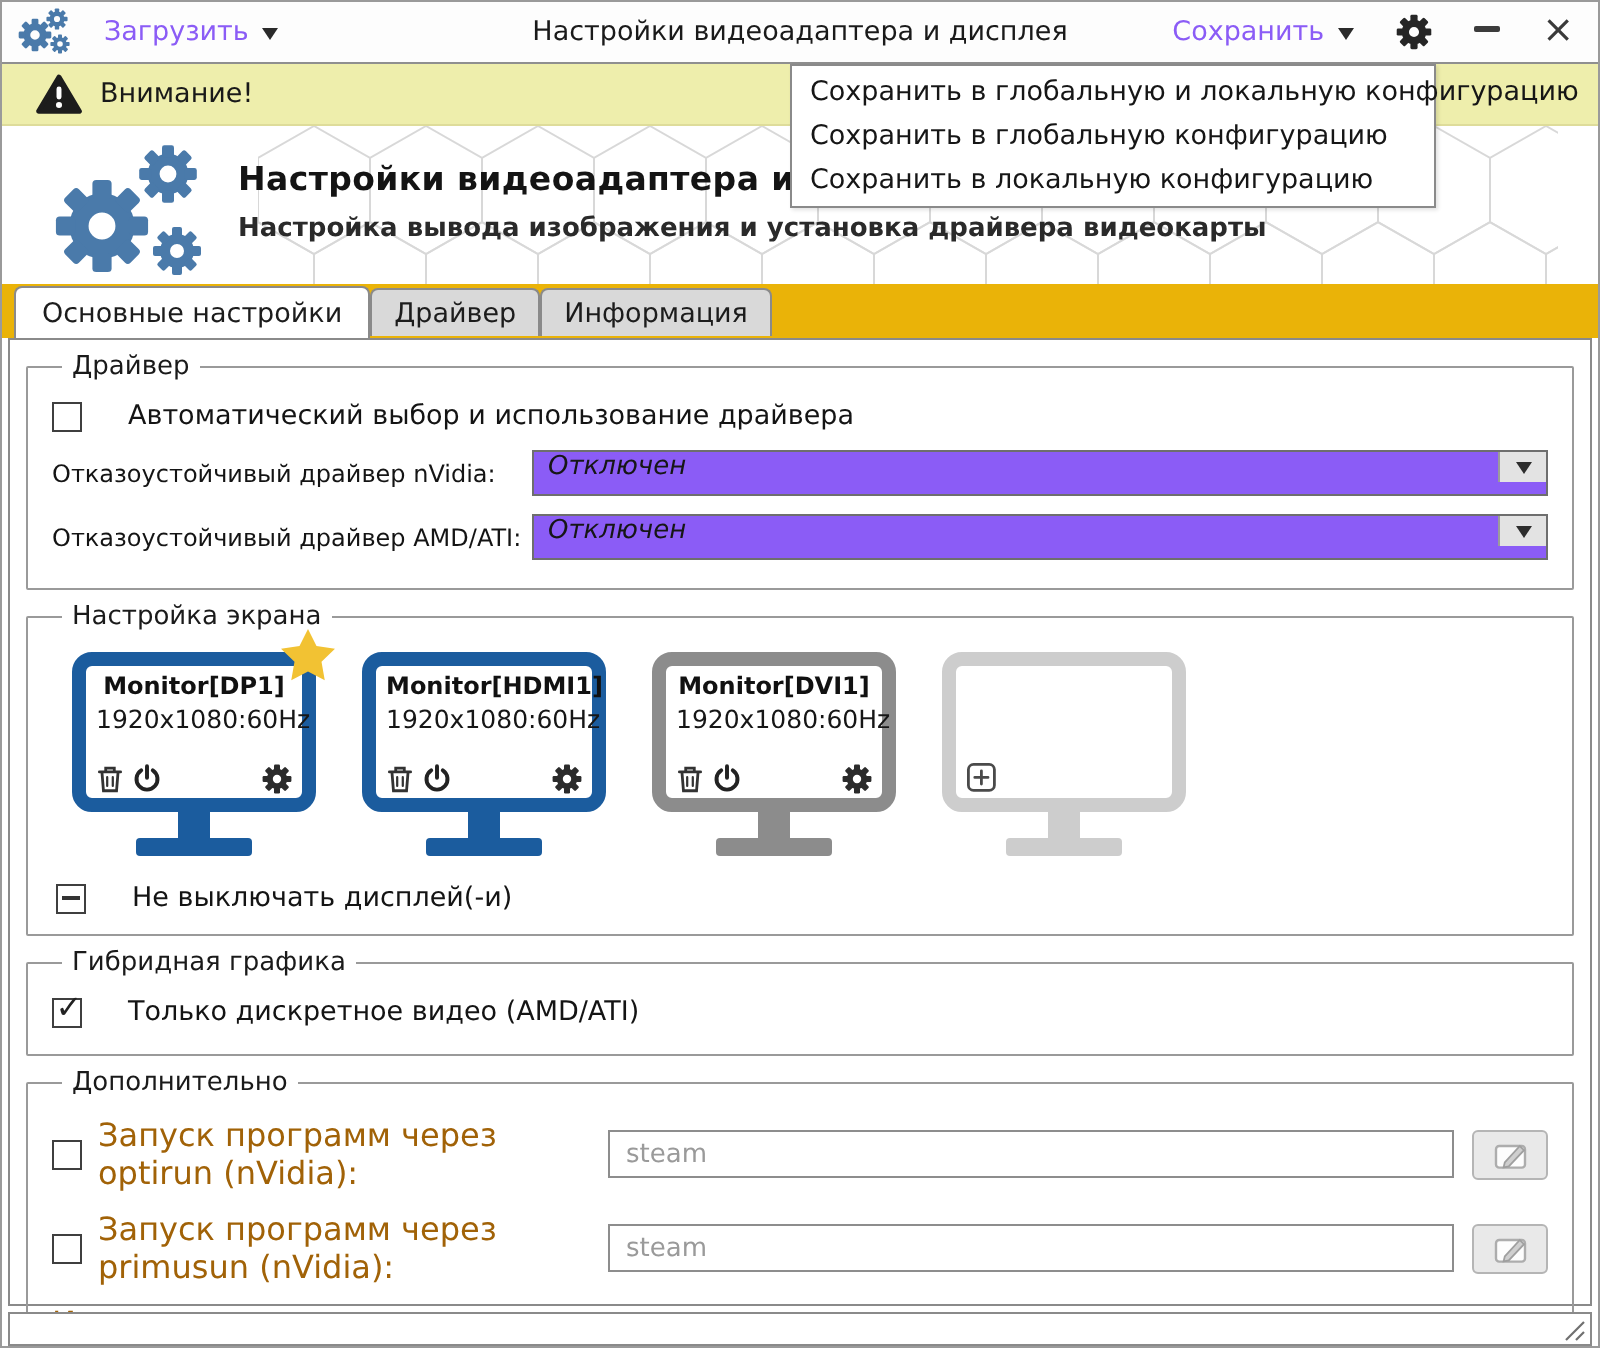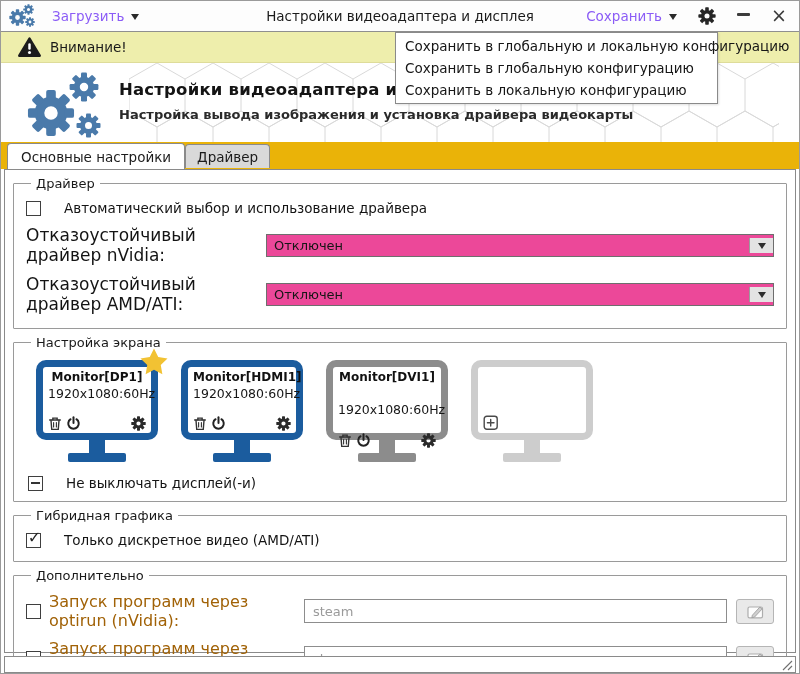--- a/index.html
+++ b/index.html
@@ -58,29 +58,29 @@
   .panel {
     position:relative; margin:0 3px; height:484px;
     border:1px solid #8a8a8a; background:#fff; padding:6px 8px 4px;
   }
   fieldset {
     border:1px solid #9a9a9a; border-radius:1px; margin-bottom:6px;
     padding:2px 12px 8px;
   }
   legend { font-size:13px; color:#1a1a1a; padding:0 5px; margin-left:5px; }
   .frow { display:flex; align-items:center; margin:7px 0 9px; }
-  .flabel { width:240px; flex:0 0 auto; font-size:17px; color:#141414; }
+  .flabel { width:240px; flex:0 0 auto; font-size:12px; color:#141414; }
   .flabel-wide { width:278px; flex:0 0 auto; display:flex; align-items:center; gap:8px; font-size:16px; color:#a16207; }
   .cb-row { display:flex; align-items:center; gap:23px; font-size:13.5px; color:#141414; }
   .cb { width:15px; height:15px; border:1.5px solid #3f3f3f; background:#fff; flex:0 0 auto;
         display:flex; align-items:center; justify-content:center; position:relative; }
   .cb.checked::after { content:"✓"; font-size:16px; font-weight:bold; color:#222; margin-top:-5px; margin-left:2px; }
   .cb.indet::after { content:""; width:9px; height:2px; background:#333; }
   
-  .combo { flex:1; height:23px; border:1px solid #6e6e6e; background:#ec4899; display:flex; align-items:center; }
+  .combo { flex:1; height:23px; border:1px solid #6e6e6e; background:#8b5cf6; display:flex; align-items:flex-start;font-style:italic; }
   .combo-val { flex:1; display:flex; align-items:center; padding:0 7px; font-size:13px; color:#161616; }
   .combo-btn { width:24px; background:#e3e3e3; border-left:1px solid #9b9b9b; display:flex; align-items:center; justify-content:center; }
   .combo-btn .caret { border-top-color:#2d2d2d; }
   
   .tinput { flex:1; height:24px; border:1px solid #8d8d8d; background:#fff; font-family:inherit;
             font-size:13px; color:#222; padding:0 8px; margin-right:9px; outline:none; }
   .tinput::placeholder { color:#9a9a9a; }
   .edit-btn { width:38px; height:25px; flex:0 0 auto; background:#e9e9e9; border:1px solid #b5b5b5;
               border-radius:3px; display:flex; align-items:center; justify-content:center; }
   
@@ -89,21 +89,21 @@
   .mon-screen {
     width:100%; height:80px; border:7px solid #1b5c9e; border-radius:10px; background:#fff;
     padding:3px 5px 2px; display:flex; flex-direction:column;
   }
   .mon-name { font-size:12px; font-weight:bold; color:#111; text-align:center; white-space:nowrap; }
   .mon-mode { font-size:12.5px; color:#161616; text-align:center; margin-top:2px; white-space:nowrap; }
   .mon-icons { display:flex; align-items:center; gap:4px; margin-top:auto; }
   .mi-gear { margin-left:auto; }
   .mon-neck { width:16px; height:13px; background:#1b5c9e; }
   .mon-base { width:58px; height:9px; background:#1b5c9e; border-radius:2px; }
-  .monitor.inactive .mon-screen { border-color:#8c8c8c;gap:16px; }
+  .monitor.inactive .mon-screen { border-color:#8c8c8c; }
   .monitor.inactive .mon-neck, .monitor.inactive .mon-base { background:#8c8c8c; }
   .monitor.add .mon-screen { border-color:#cdcdcd; justify-content:flex-end; }
   .monitor.add .mon-neck, .monitor.add .mon-base { background:#cdcdcd; }
   .star { position:absolute; top:-13px; right:-11px; z-index:2; }
   .keep-row { margin:13px 0 2px 2px; }
   
   .statusbar { position:relative; margin:3px 3px 0; height:17px; border:1px solid #8a8a8a; background:#fff; }
   .grip { position:absolute; right:2px; bottom:1px; }
   .hidden-defs { position:absolute; width:0; height:0; overflow:hidden; }
 </style>
@@ -230,20 +230,21 @@
 
   <div class="menu">
     <div class="menu-item">Сохранить в глобальную и локальную конфигурацию</div>
     <div class="menu-item">Сохранить в глобальную конфигурацию</div>
     <div class="menu-item">Сохранить в локальную конфигурацию</div>
   </div>
 
   <div class="tabbar">
     <div class="tab active">Основные настройки</div>
     <div class="tab">Драйвер</div>
+    <div class="tab">Информация</div>
   </div>
 
   <div class="panel">
 
     <fieldset>
       <legend>Драйвер</legend>
       <div class="frow">
         <span class="cb-row">
           <span class="cb"></span>
           <span>Автоматический выбор и использование драйвера</span>

